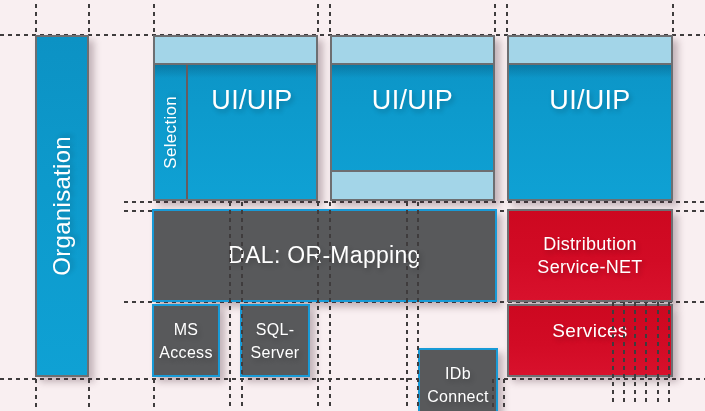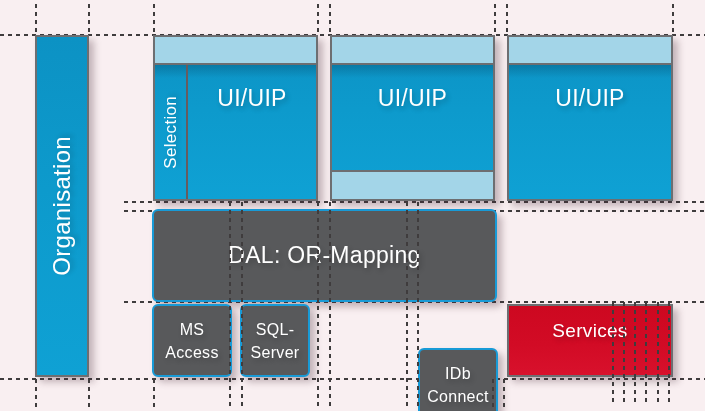--- a/index.html
+++ b/index.html
@@ -21,50 +21,50 @@
   
   .shape{
     position:absolute;z-index:1;box-sizing:border-box;
     border:2px solid var(--border-gray,#6d6e71);
     box-shadow:5px 5px 7px rgba(70,40,52,0.30);
     color:#fff;
   }
   .shape.blue-border{border-color:var(--border-blue,#189ad6);}
   .blue-fill{background:linear-gradient(180deg,#0c92c4 0%,#0d9acc 45%,#0fa1d4 100%);}
   .lblue-fill{background:var(--light-blue,#a3d5e8);}
-  .gray-fill{background:var(--gray,#58595b);border-radius:6px;}
+  .gray-fill{background:var(--gray,#58595b);}
   .red-fill{background:linear-gradient(180deg,#cd0820 0%,var(--red,#d20b25) 55%,#d8112c 100%);}
   .shadow-top{background-image:linear-gradient(180deg,rgba(0,25,45,0.22) 0,rgba(0,25,45,0) 13px);}
   .lbl{text-shadow:2px 3px 5px rgba(0,0,0,0.22);letter-spacing:0.3px;}
   .vtext{writing-mode:vertical-rl;transform:rotate(180deg);}
   
   #org{left:35px;top:35px;width:54px;height:342px;display:flex;align-items:center;justify-content:center;}
   #org .lbl{font-size:24px;}
   
   .ui-block{top:35px;height:166px;}
   #ui1{left:153px;width:165px;}
   #ui2{left:330px;width:165px;}
   #ui3{left:507px;width:166px;}
   .strip{height:26px;border-bottom:2px solid var(--border-gray,#6d6e71);}
   .strip.bottom{height:27px;border-bottom:none;border-top:2px solid var(--border-gray,#6d6e71);}
   .ui-body{position:relative;display:flex;height:134px;}
   #ui2 .ui-body{height:105px;}
   .sel-col{width:33px;height:100%;border-right:2px solid #665c60;display:flex;align-items:center;justify-content:center;box-sizing:border-box;}
   .sel-col .lbl{font-size:17px;}
   .ui-main{position:relative;flex:1;}
-  .ui-label{position:absolute;top:20px;left:0;right:0;text-align:center;font-size:23px;}
+  .ui-label{position:absolute;top:20px;left:0;right:0;text-align:center;font-size:27px;}
   
   #dal{left:152px;top:209px;width:345px;height:93px;display:flex;align-items:center;justify-content:center;}
   #dal .lbl{font-size:23px;}
   #dist{left:507px;top:209px;width:166px;height:93px;display:flex;align-items:center;justify-content:center;text-align:center;}
   #dist .lbl{font-size:18px;line-height:23px;width:120px;}
   
   .db-block{top:304px;height:73px;display:flex;align-items:center;justify-content:center;text-align:center;}
   .db-block .lbl{font-size:16px;line-height:23px;}
-  #db1{left:152px;width:80px;}
+  #db1{left:152px;width:68px;}
   #db2{left:240px;width:70px;}
   #db3{left:330px;width:77px;}
   #db4{left:418px;width:80px;margin-top:44px;}
   #services{left:507px;top:304px;width:166px;height:73px;display:flex;align-items:center;justify-content:center;padding-bottom:20px;}
   #services .lbl{font-size:19px;}
 </style>
 </head>
 <body style="--bg: #f9eff1; --blue: #0d9acc; --light-blue: #a3d5e8; --gray: #58595b; --red: #d20b25; --border-gray: #6d6e71; --border-blue: #189ad6; --guide: #3f3c3d; --text: #ffffff;">
 
 <div id="canvas">
@@ -109,20 +109,23 @@
       <div class="ui-main shadow-top">
         <span class="lbl ui-label">UI/UIP</span>
       </div>
     </div>
   </div>
 
   <div id="dal" class="shape blue-border gray-fill">
     <span class="lbl">DAL: OR-Mapping</span>
   </div>
 
+  <div id="dist" class="shape red-fill">
+    <span class="lbl">Distribution Service-NET</span>
+  </div>
 
   <div id="db1" class="shape db-block blue-border gray-fill">
     <span class="lbl">MS Access</span>
   </div>
   <div id="db2" class="shape db-block blue-border gray-fill">
     <span class="lbl">SQL-Server</span>
   </div>
   <div id="db4" class="shape db-block blue-border gray-fill">
     <span class="lbl">IDb Connect</span>
   </div>

